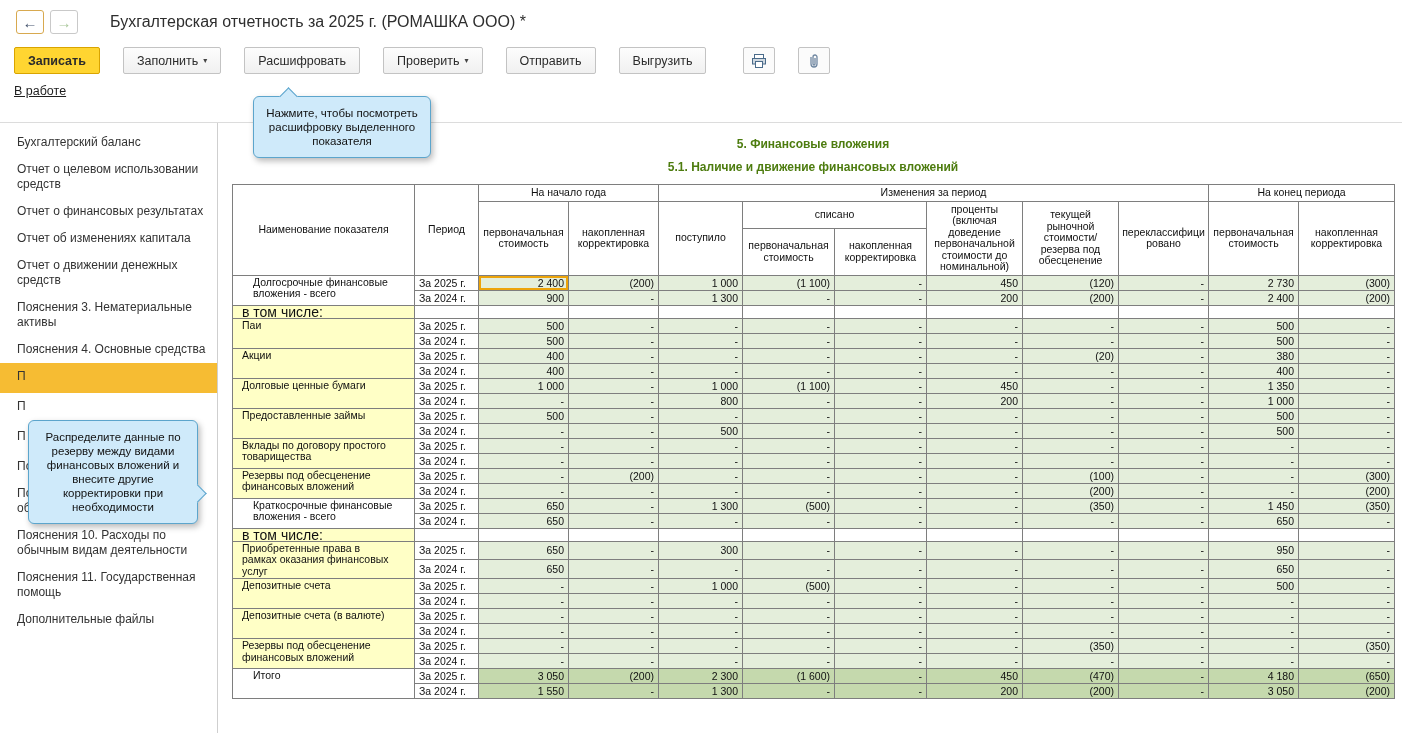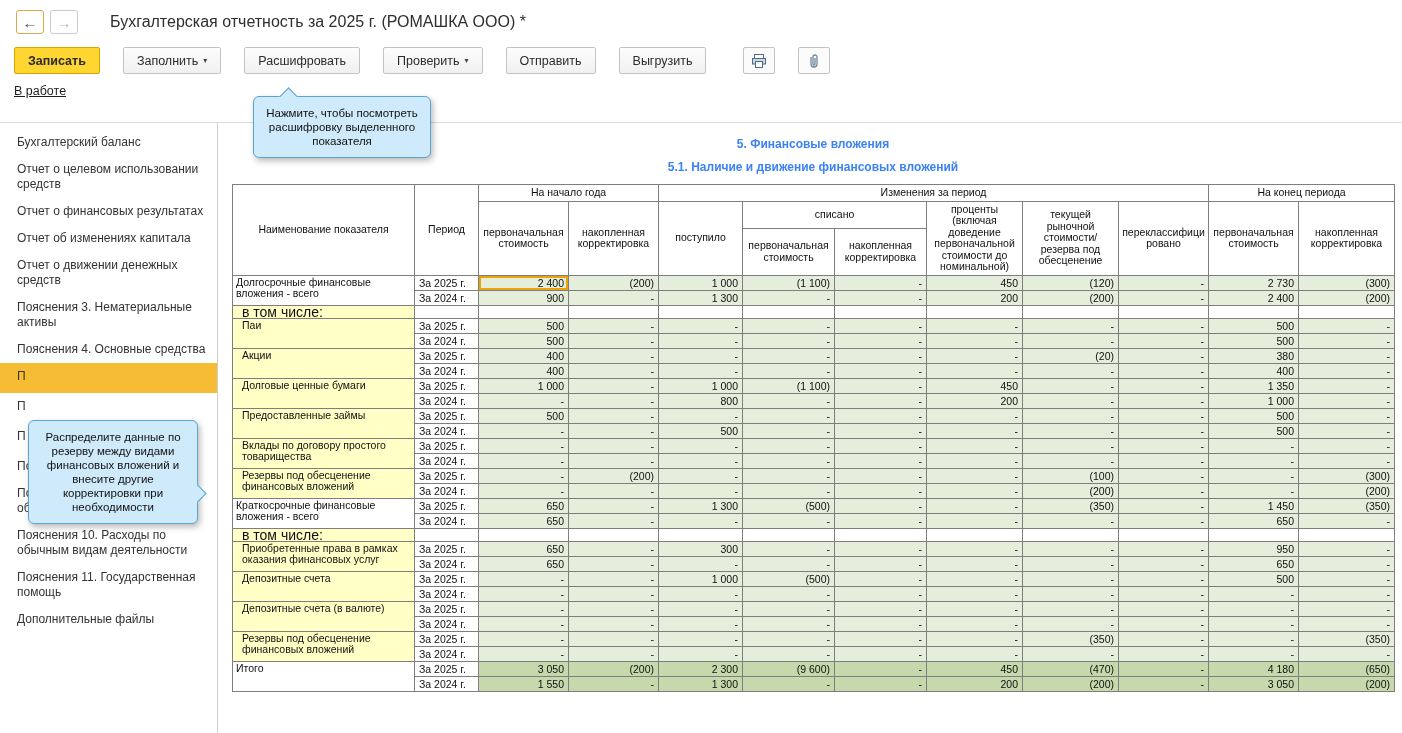--- a/index.html
+++ b/index.html
@@ -35,31 +35,31 @@
     border-top:1px solid #dcdcdc; display:flex; background:#fff; }
   .sidebar { width:218px; min-width:218px; border-right:1px solid #cfcfcf;
     padding-top:6px; overflow:hidden; }
   .side-item { padding:6px 6px 6px 17px; font-size:12px; line-height:15px;
     color:#333; cursor:pointer; }
   .side-item.selected { background:#f6bc33; }
   .side-item.covered { height:30px; overflow:hidden; }
   .main { flex:1; padding-top:14px; overflow:hidden; position:relative; }
 
   .sec-title { width:1162px; margin-left:14px; text-align:center; font-weight:bold;
-    font-size:12px; color:#3b82f6; }
+    font-size:12px; color:#4d7c0f; }
   .sec-title.sub { margin-top:9px; }
 
   
   table { margin:10px 0 0 14px; border-collapse:collapse; table-layout:fixed;
     width:1162px; font-size:10.5px; color:#101010; }
   th, td { border:1px solid #7e7e7e; }
   thead th { font-weight:normal; text-align:center; vertical-align:middle;
     padding:2px 3px; line-height:11.5px; overflow-wrap:anywhere; background:#fff; }
   thead tr.band th { height:15px; }
-  td.name { background:#fff; padding:1px 3px; line-height:11.5px; vertical-align:top; }
+  td.name { background:#fff; padding:1px 20px; line-height:11.5px; vertical-align:top; }
   td.name.sub { background:#ffffc6; padding-left:9px; }
   td.period { background:#fff; padding:1px 4px; white-space:nowrap;
     height:15px; line-height:12px; }
   td.num { padding:1px 4px; text-align:right; white-space:nowrap;
     line-height:12px; background:#e4eedb; }
   td.num.total { background:#c5d9ad; }
   td.num.empty { background:#fff; }
   tr.note-row td { height:12px; line-height:10px; }
   tr.note-row td.name { font-size:14px; }
   td.num.selected { box-shadow: inset 0 0 0 2px #eda40a; }
@@ -534,21 +534,21 @@
               <td class="num green">-</td>
               <td class="num green">-</td>
               <td class="num green">-</td>
             </tr>
             <tr>
               <td rowspan="2" class="name main">Итого</td>
               <td class="period">За 2025 г.</td>
               <td class="num total">3 050</td>
               <td class="num total">(200)</td>
               <td class="num total">2 300</td>
-              <td class="num total">(9 600)</td>
+              <td class="num total">(1 600)</td>
               <td class="num total">-</td>
               <td class="num total">450</td>
               <td class="num total">(470)</td>
               <td class="num total">-</td>
               <td class="num total">4 180</td>
               <td class="num total">(650)</td>
             </tr>
             <tr>
               <td class="period">За 2024 г.</td>
               <td class="num total">1 550</td>

